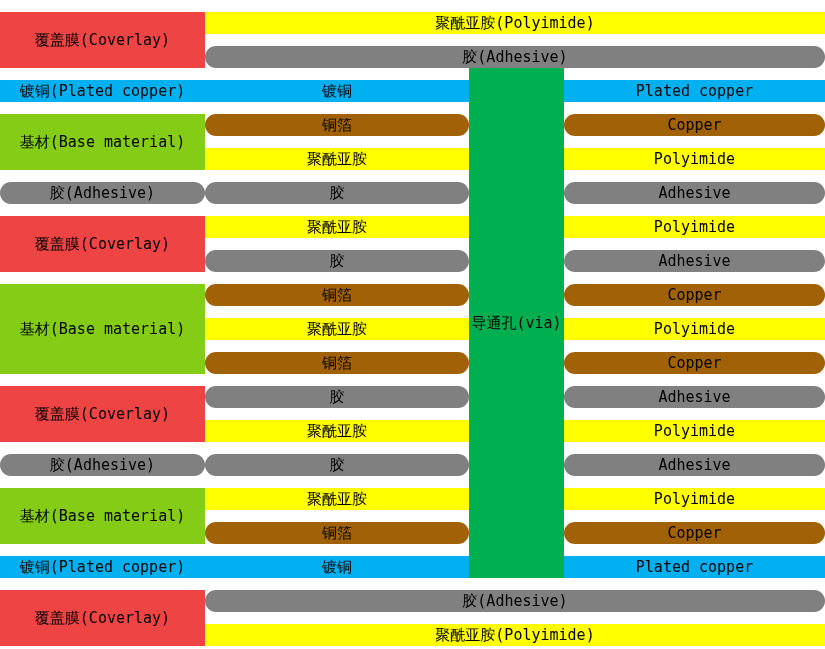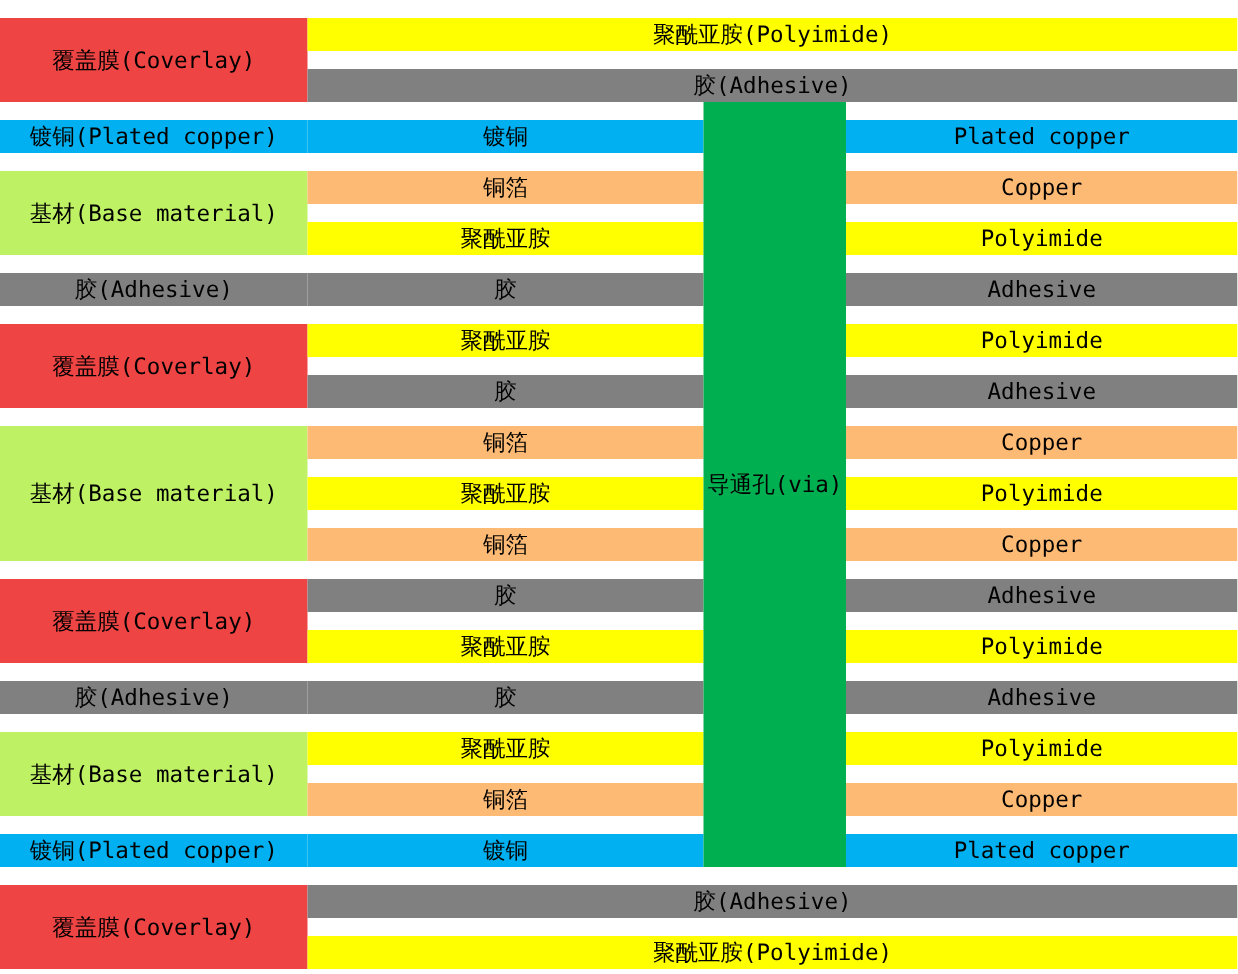--- a/index.html
+++ b/index.html
@@ -18,24 +18,24 @@
     display:flex;
     align-items:center;
     justify-content:center;
     text-align:right;
     overflow:hidden;
     white-space:nowrap;
     margin-top:12px;
   }
   .bg-pink{background:#ef4444;}
   .bg-blue{background:#00B0F0;}
-  .bg-green{background:#bef264;}
-  .bg-gray{background:#808080;}
+  .bg-green{background:#84cc16;}
+  .bg-gray{background:#808080;border-radius:17px;}
   .bg-yellow{background:#FFFF00;}
-  .bg-red{background:#fdba74;}
+  .bg-red{background:#a16207;border-radius:11px;}
   .bg-via{background:#00B050;}
   .via-col{
     grid-column:3;
     grid-row:3/18;
     display:flex;
     flex-direction:row;
     align-items:center;
     justify-content:center;
     line-height:1.5;
   }

